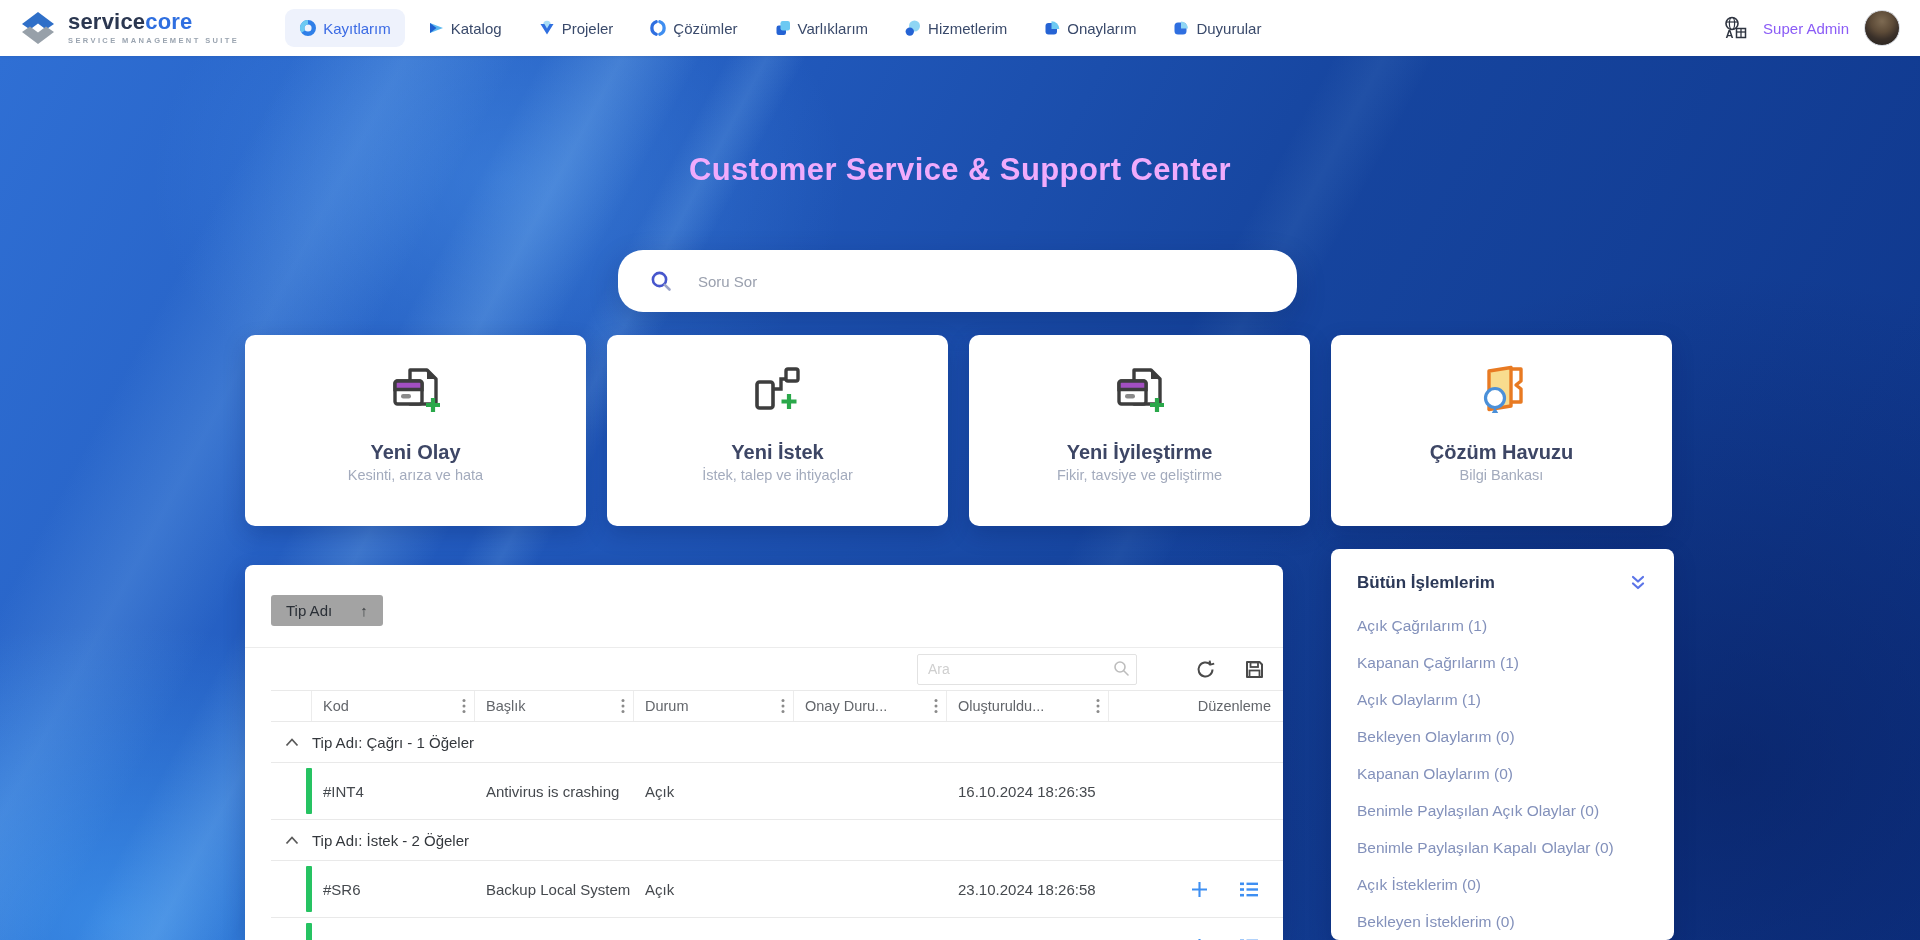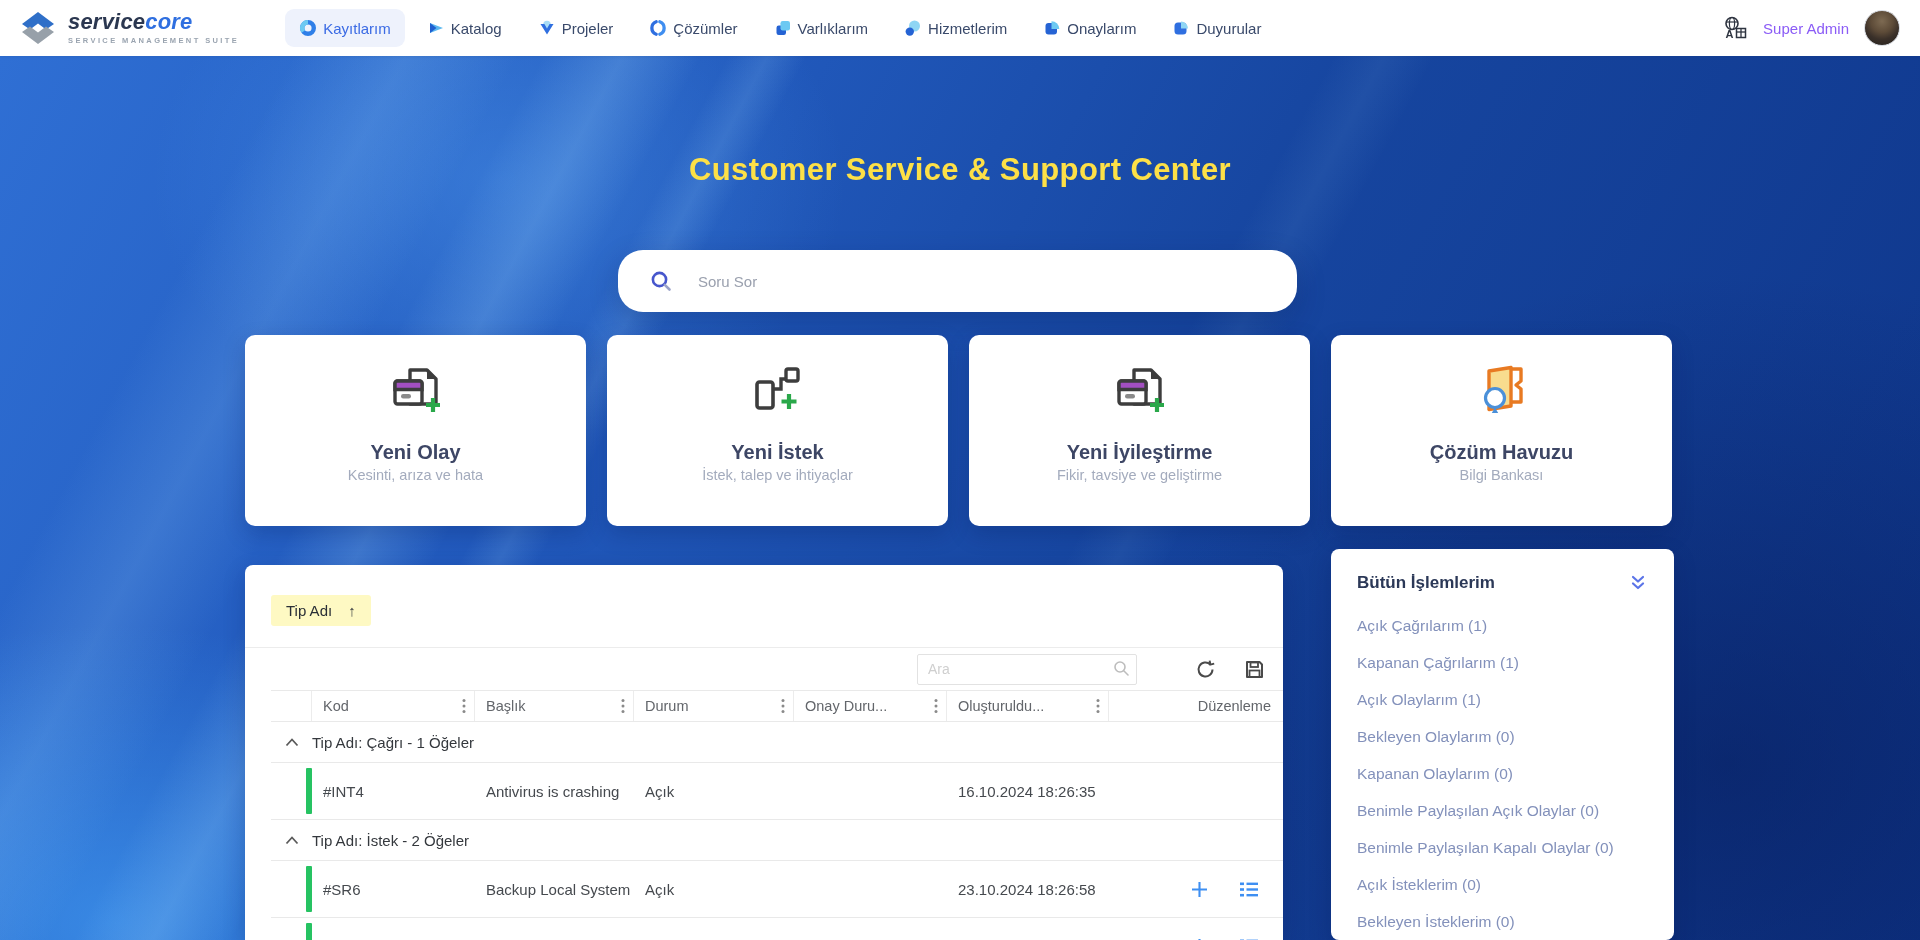--- a/index.html
+++ b/index.html
@@ -7,21 +7,21 @@
   body { font-family:"Liberation Sans","DejaVu Sans",sans-serif; background:#0d2f80; }
   #app { position:relative; width:1920px; height:940px; }
 
   
   .navbar{
     position:absolute; top:0; left:0; width:1920px; height:56px;
     background:#ffffff; display:flex; align-items:center; padding:0 20px 0 18px; z-index:20;
     box-shadow:0 1px 3px rgba(20,40,90,.10);
   }
   .logo{ display:flex; align-items:center; gap:10px; }
-  .logo-text .brand-line{ font-size:22px; font-weight:700; letter-spacing:.2px; line-height:1;font-style:italic; }
+  .logo-text .brand-line{ font-size:22px; font-weight:700; letter-spacing:.2px; line-height:1; }
   .brand-primary{ color:#2b3750; }
   .brand-secondary{ color:#2f6fe0; }
   .brand-tagline{ font-size:7.5px; letter-spacing:2.4px; color:#9aa4b0; margin-top:3px; font-weight:600; }
   .nav-items{ display:flex; align-items:center; gap:8px; margin-left:46px; }
   .nav-item{
     display:flex; align-items:center; gap:6px; padding:10px 14px; border-radius:9px;
     font-size:15px; color:#3a4a6b; font-weight:500; cursor:pointer; white-space:nowrap;
   }
   .nav-item.active{ background:#eef2fc; color:#3b6be4; }
   .nav-right{ margin-left:auto; display:flex; align-items:center; gap:15px; }
@@ -44,21 +44,21 @@
   }
   .beam{ position:absolute; background:linear-gradient(90deg, transparent, rgba(160,215,255,.22), transparent); transform:rotate(28deg); }
   .beam1{ width:140px; height:1400px; left:340px; top:-300px; }
   .beam2{ width:70px; height:1400px; left:520px; top:-300px; opacity:.7; }
   .beam3{ width:200px; height:1400px; left:40px; top:-200px; opacity:.8; }
   .beam4{ width:90px; height:1400px; left:1180px; top:-400px; opacity:.35; }
 
   
   .hero-title{
     position:absolute; top:152px; left:0; width:1920px; text-align:center;
-    color:#fde047; font-size:31px; font-weight:700; letter-spacing:.4px; z-index:5;
+    color:#f0abfc; font-size:31px; font-weight:700; letter-spacing:.4px; z-index:5;
   }
   .hero-search{
     position:absolute; top:250px; left:618px; width:679px; height:62px; z-index:5;
     background:#ffffff; border-radius:25px; display:flex; align-items:center;
     padding:0 24px 0 32px; box-shadow:0 10px 28px rgba(5,25,80,.25);
   }
   .hero-search input{
     border:none; outline:none; flex:1; margin-left:26px; font-size:15px; color:#333;
     font-family:inherit; background:transparent;
   }
@@ -75,22 +75,22 @@
   .card-sub{ font-size:14.5px; color:#a3abbd; margin-top:3px; }
 
   
   .table-panel{
     position:absolute; left:245px; top:565px; width:1038px; height:375px; z-index:5;
     background:#ffffff; border-radius:8px 8px 0 0; box-shadow:0 8px 22px rgba(5,25,80,.22);
     overflow:hidden;
   }
   .group-chip-block{ height:83px; border-bottom:1px solid #ececec; padding:30px 0 0 26px; }
   .group-chip{
-    display:inline-flex; align-items:center; gap:16px; height:31px; padding:0 15px;
-    background:#fef9c3; border-radius:3px; font-size:15px; color:#2a2f36; cursor:pointer;
+    display:inline-flex; align-items:center; gap:28px; height:31px; padding:0 15px;
+    background:#a3a3a3; border-radius:3px; font-size:15px; color:#2a2f36; cursor:pointer;
   }
   .chip-arrow{ font-size:15px; color:#3c4043; }
   .toolbar{ height:42px; display:flex; align-items:center; justify-content:flex-end; padding-right:18px; }
   .toolbar-search{ position:relative; width:220px; height:31px; margin-right:30px; }
   .toolbar-search input{
     width:100%; height:100%; border:1px solid #e2e2e2; border-radius:2px; outline:none;
     padding:0 30px 0 10px; font-size:14px; color:#444; font-family:inherit;
   }
   .toolbar-search input::placeholder{ color:#cfcfcf; }
   .toolbar-search .mag{ position:absolute; right:7px; top:6px; }

